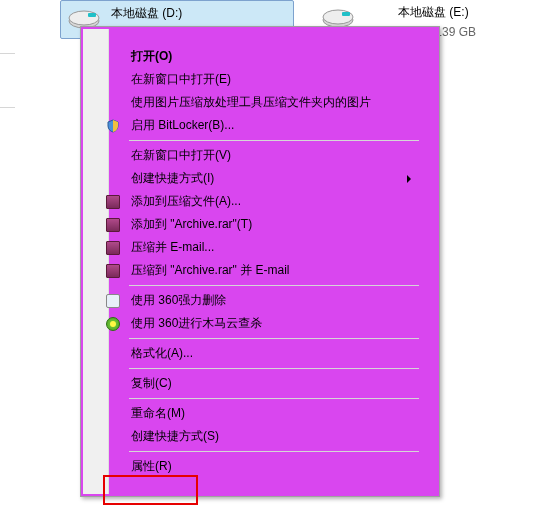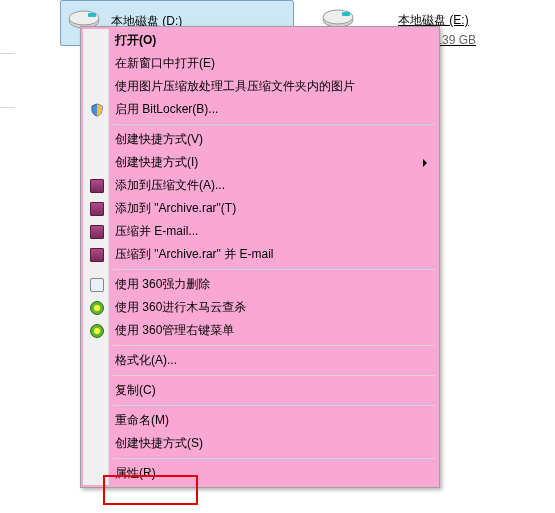--- a/index.html
+++ b/index.html
@@ -2,29 +2,29 @@
 <html><head>
   <meta charset="utf-8">
   <style>
     * { margin: 0; padding: 0; box-sizing: border-box; font-family: "Microsoft YaHei", sans-serif; font-size: 12px; }
     body { width: 555px; height: 513px; background: #fff; position: relative; overflow: hidden; }
     
     .drive-area { position: absolute; top: 0; left: 0; right: 0; height: 60px; }
     
     .drive-item { position: absolute; top: 0; display: flex; align-items: flex-start; }
     .drive-item.selected { background: #cce8f7; border: 1px solid #7da2ce; border-radius: 2px; }
-    .drive-label-area { padding: 12px 8px; min-width: 190px; text-decoration: underline; }
+    .drive-label-area { padding: 4px 8px; min-width: 190px; }
     .drive-name { display: block; padding-bottom: 3px; }
     .drive-icon { padding: 4px 2px 4px 6px; }
     .drive-info { color: #666; padding-top: 2px; }
     
     .sidebar-stub { position: absolute; left: 0; top: 40px; width: 15px; }
     .stub-line { height: 14px; border-bottom: 1px solid #d6d6d6; margin-bottom: 40px; }
     
-    .context-menu { position: absolute; top: 26px; left: 80px; width: 360px; background: #f9a8d4; border: 1px solid #a0a0a0; box-shadow: 2px 2px 4px rgba(0,0,0,.3); padding: 2px; }
+    .context-menu { position: absolute; top: 26px; left: 80px; width: 360px; background: #d946ef; border: 1px solid #a0a0a0; box-shadow: 2px 2px 4px rgba(0,0,0,.3); padding: 18px; }
     .menu-item { display: flex; align-items: center; height: 23px; padding: 0 22px 0 32px; position: relative; cursor: default; white-space: nowrap; }
     .menu-item.bold { font-weight: bold; }
     .menu-separator { height: 1px; background: #d6d6d6; margin: 3px 2px 3px 30px; }
     .menu-gutter { position: absolute; left: 2px; top: 2px; bottom: 2px; width: 26px; background: #f0f0f0; border-right: 1px solid #e0e0e0; }
     .submenu-arrow { position: absolute; right: 10px; top: 50%; transform: translateY(-50%); width: 0; height: 0; border-left: 4px solid #000; border-top: 4px solid transparent; border-bottom: 4px solid transparent; }
     .menu-icon { position: absolute; left: 6px; top: 50%; transform: translateY(-50%); width: 16px; height: 16px; display: flex; align-items: center; justify-content: center; }
     .highlight-box { position: absolute; border: 2px solid #e60000; pointer-events: none; }
     
     .winrar-icon { width: 14px; height: 14px; background: linear-gradient(180deg, #b04a8a 0%, #7a2a5a 100%); border-radius: 1px; border: 1px solid #5a1a3a; }
     .shield-icon { width: 14px; height: 14px; }
@@ -83,21 +83,21 @@
     <span class="menu-icon">
         <svg class="shield-icon" viewBox="0 0 14 14">
           <path d="M7 1 L12 3 V7 C12 10 9.5 12.5 7 13 C4.5 12.5 2 10 2 7 V3 Z" fill="#4a90d9" stroke="#2a5a99"></path>
           <path d="M7 1 L12 3 V7 C12 10 9.5 12.5 7 13 V1 Z" fill="#f2c040"></path>
         </svg>
       </span>
     <span>启用 BitLocker(B)...</span>
   </div>
   <div class="menu-separator"></div>
   <div class="menu-item">
-      <span>创建快捷方式(V)</span>
+      <span>在新窗口中打开(V)</span>
     </div>
   <div class="menu-item">
       <span>创建快捷方式(I)</span>
       <span class="submenu-arrow"></span>
     </div>
   <div class="menu-item">
       <span class="menu-icon">
         <div class="winrar-icon"></div>
       </span>
       <span>添加到压缩文件(A)...</span>
@@ -126,26 +126,20 @@
         <div class="disk360-icon"></div>
       </span>
       <span>使用 360强力删除</span>
     </div>
   <div class="menu-item">
       <span class="menu-icon">
         <div class="green360-icon"></div>
       </span>
       <span>使用 360进行木马云查杀</span>
     </div>
-  <div class="menu-item">
-      <span class="menu-icon">
-        <div class="green360-icon"></div>
-      </span>
-      <span>使用 360管理右键菜单</span>
-    </div>
   <div class="menu-separator"></div>
   <div class="menu-item">
       <span>格式化(A)...</span>
     </div>
   <div class="menu-separator"></div>
   <div class="menu-item">
       <span>复制(C)</span>
     </div>
   <div class="menu-separator"></div>
   <div class="menu-item">

